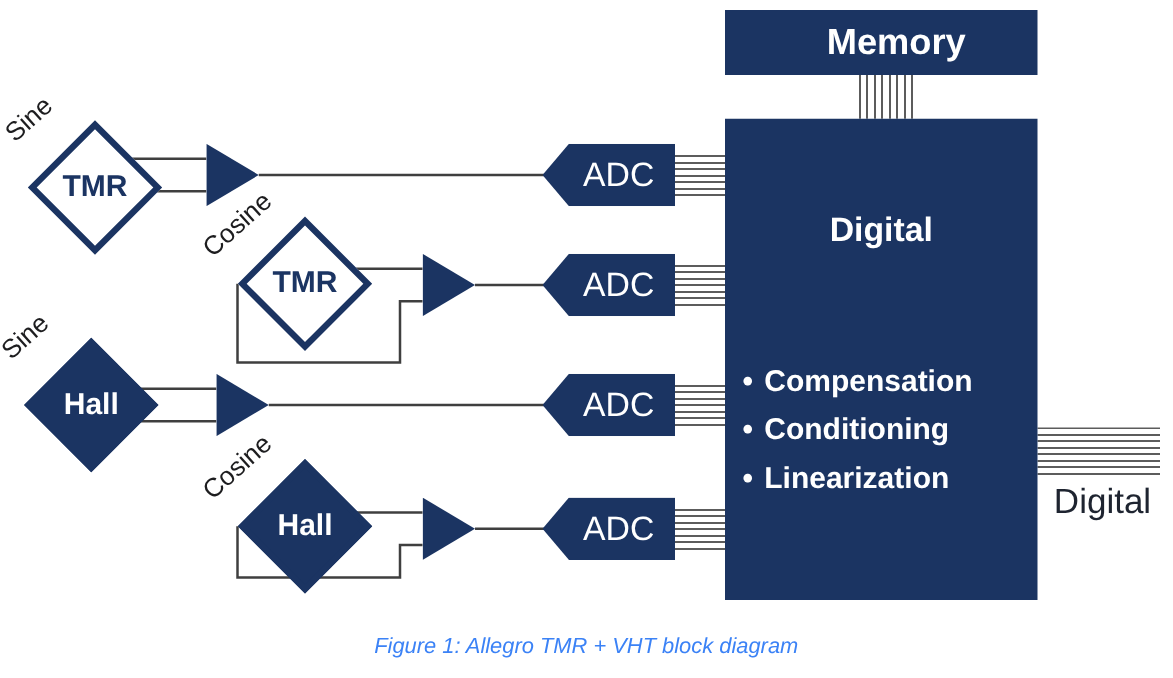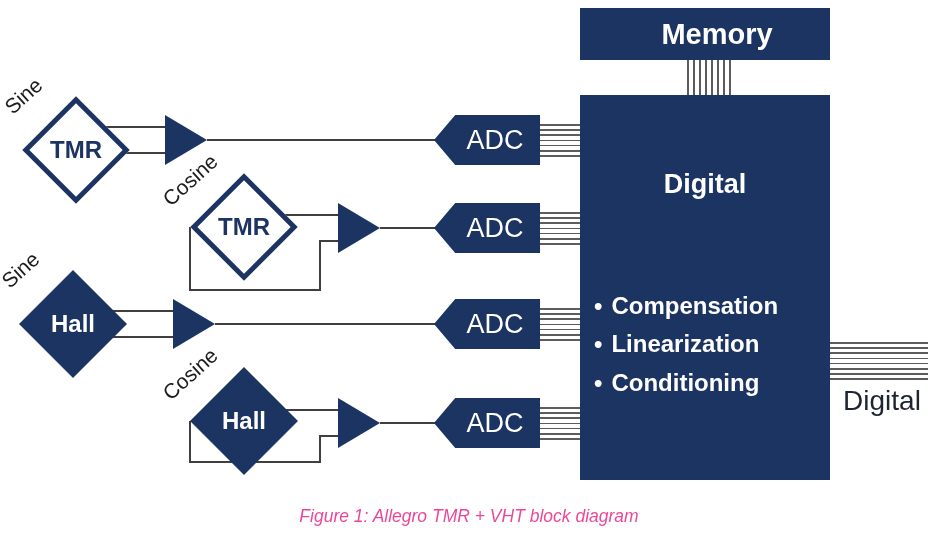--- a/index.html
+++ b/index.html
@@ -58,21 +58,21 @@
   .signal{position:absolute;z-index:3;font-size:21px;color:#1d1d1f;
        transform:rotate(-42deg);transform-origin:left center;white-space:nowrap;}
   .s1{left:8px;top:98px;} .s2{left:166px;top:190px;}
   .s3{left:5px;top:272px;} .s4{left:166px;top:384px;}
 
   
   .dio-label{position:absolute;z-index:2;left:832px;top:386px;width:100px;
        text-align:center;font-size:28px;line-height:1.08;color:#1e2430;}
 
   .caption{position:absolute;z-index:2;left:0;top:506px;width:100%;
-       text-align:center;font-style:italic;font-size:17.5px;color:#ec4899;}
+       text-align:center;font-style:italic;font-size:17.5px;color:#3b82f6;}
 </style>
 </head>
 <body>
 
 <div id="stage">
 
   <svg id="wires" width="938" height="542">
     <path class="wire" d="M101,127 H165"></path>
     <path class="wire" d="M121,153 H165"></path>
     <path class="wire" d="M207,140 H440"></path>
@@ -103,24 +103,24 @@
 
   <div class="block navy controller">
     <div class="controller-title">
       <div>Digital</div>
     </div>
     <div class="controller-bullets">
       <div class="bullet-row">
         <span class="marker">•</span><span>Compensation</span>
       </div>
       <div class="bullet-row">
-        <span class="marker">•</span><span>Linearization</span>
+        <span class="marker">•</span><span>Conditioning</span>
       </div>
       <div class="bullet-row">
-        <span class="marker">•</span><span>Conditioning</span>
+        <span class="marker">•</span><span>Linearization</span>
       </div>
     </div>
   </div>
 
   <div class="block navy adc adc1">
     <span>ADC</span>
   </div>
   <div class="block navy adc adc2">
     <span>ADC</span>
   </div>

